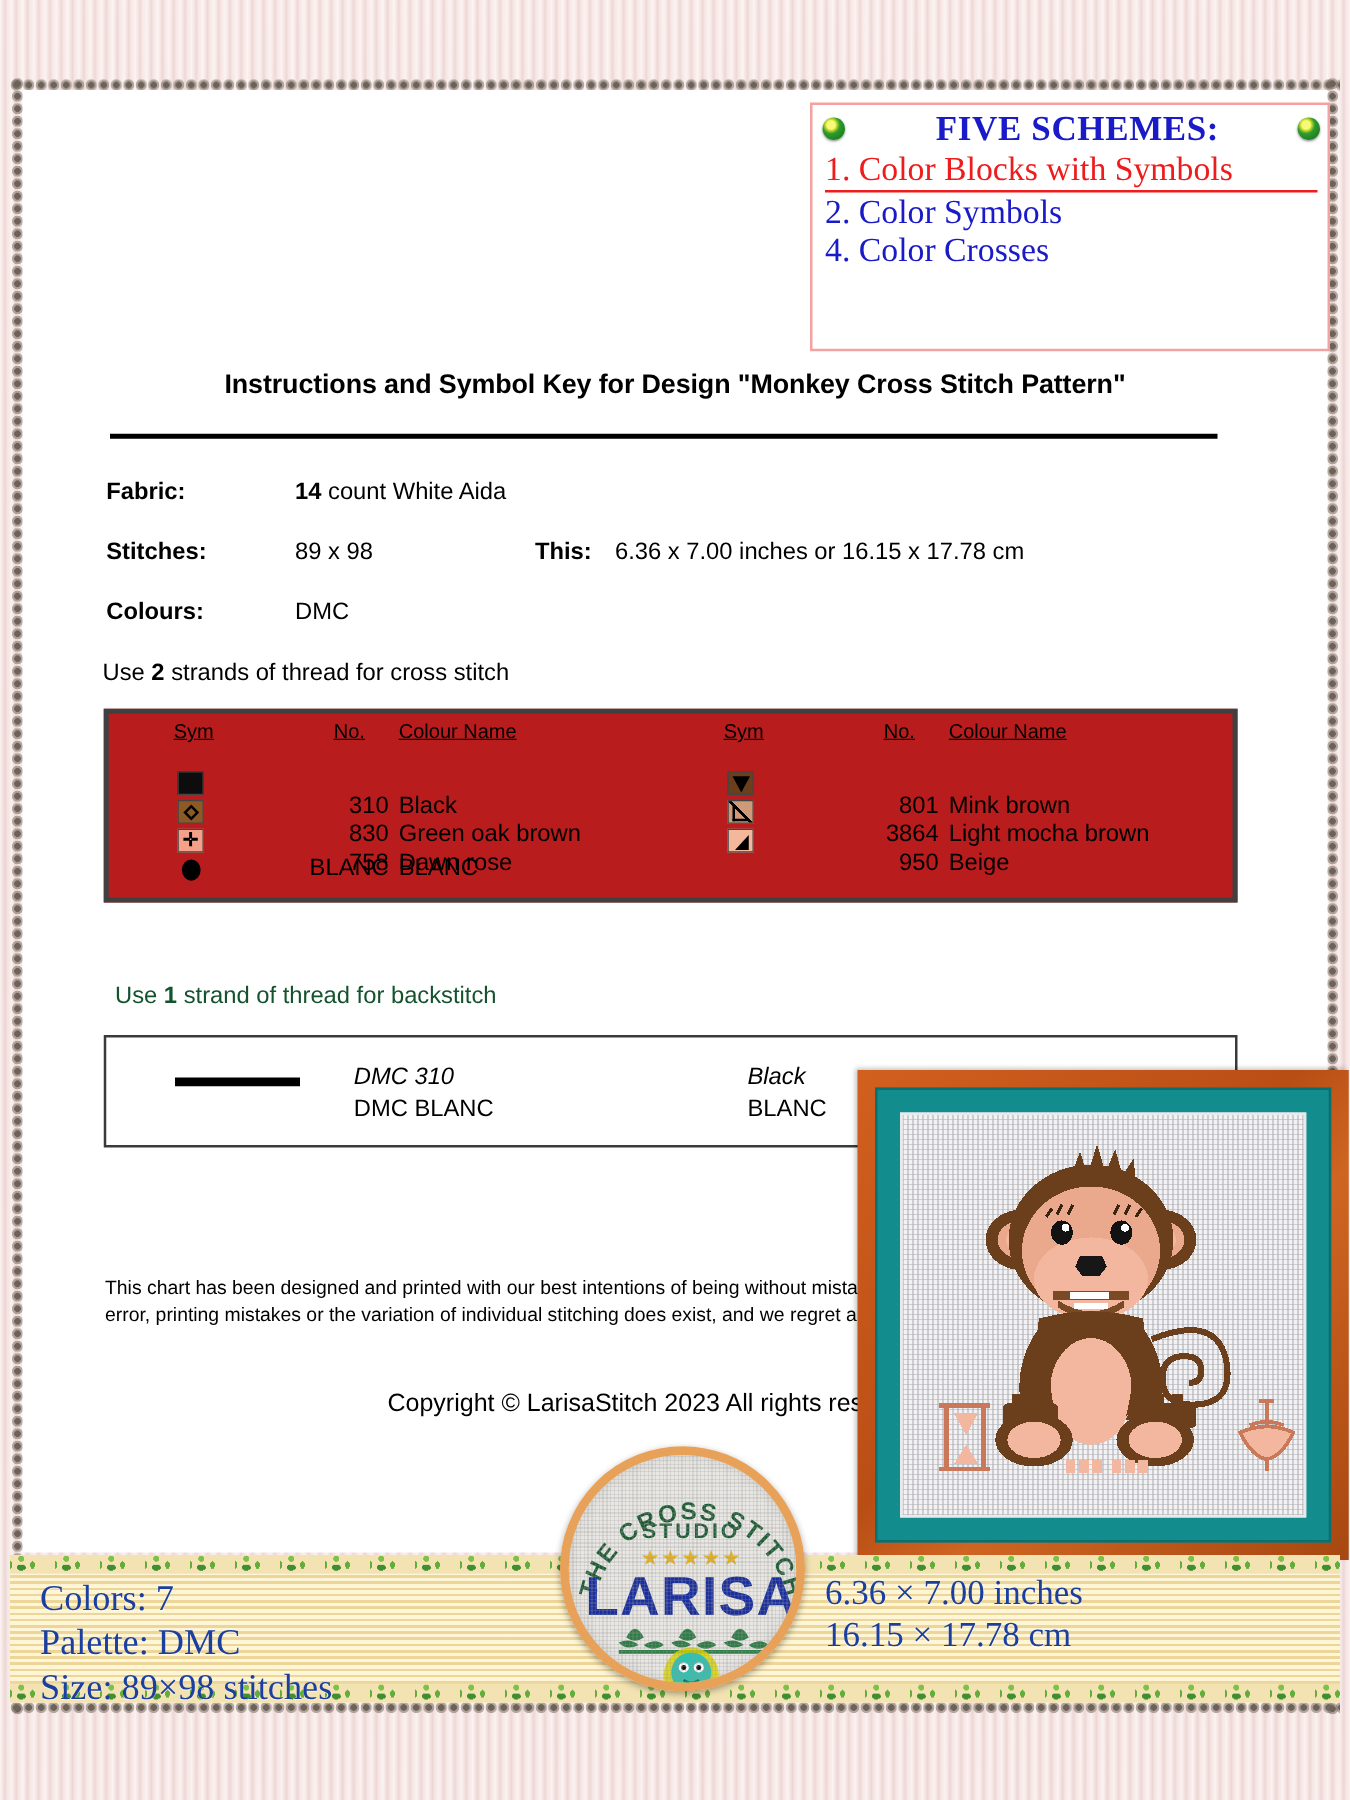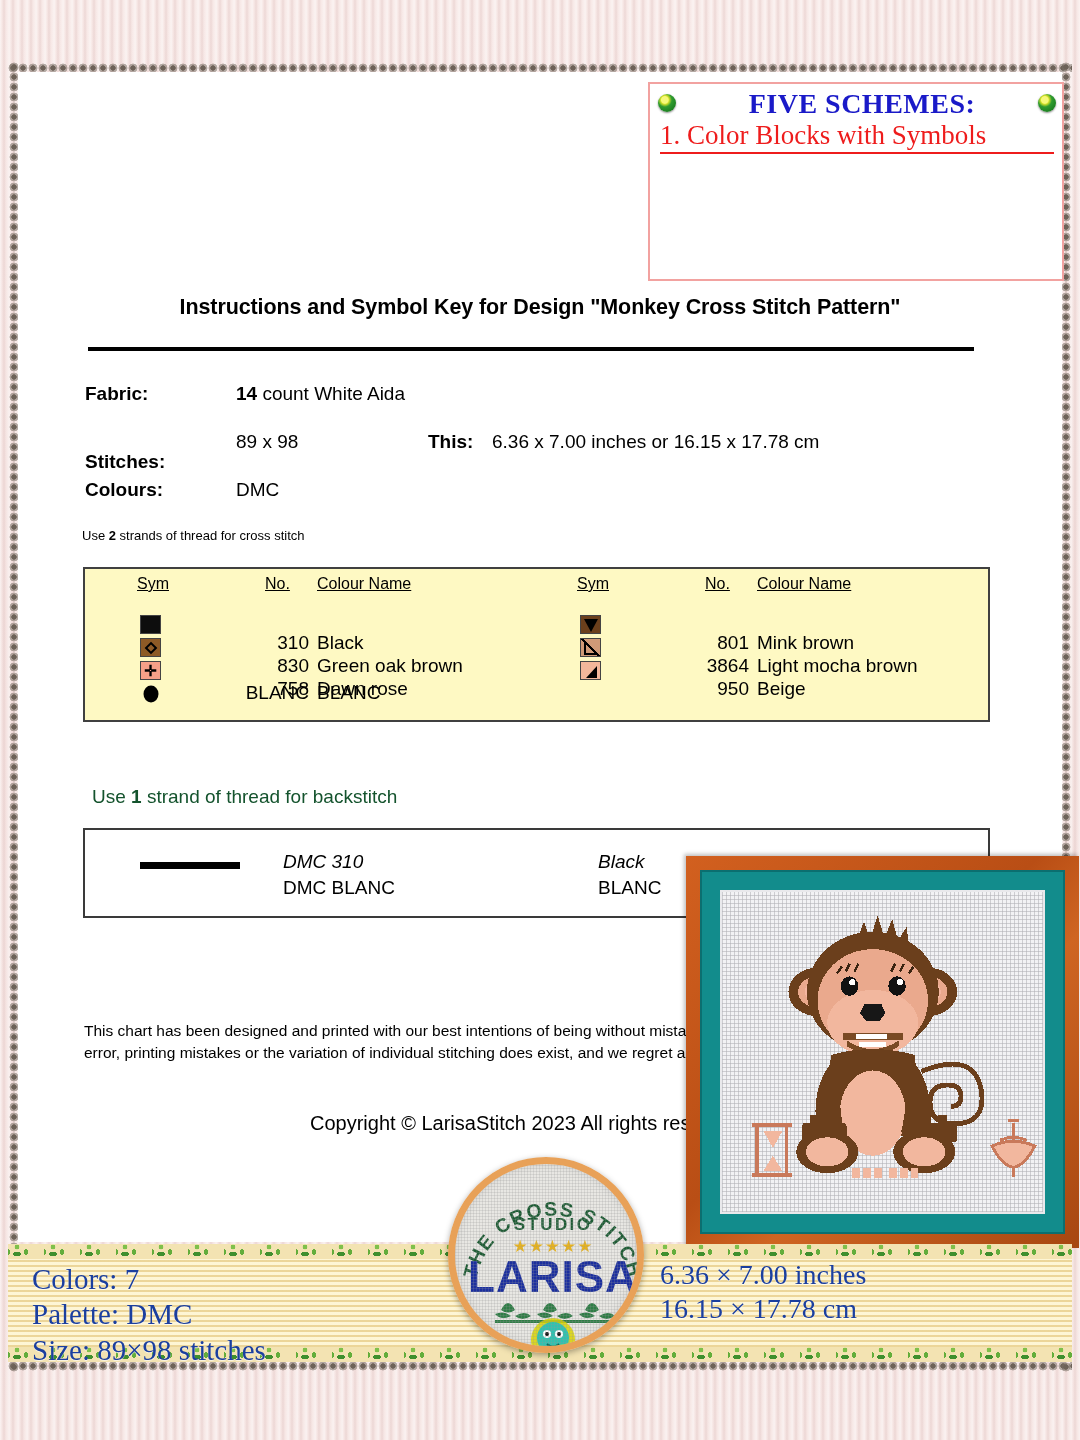--- a/index.html
+++ b/index.html
@@ -113,41 +113,41 @@
     position: absolute;
     left: 88px; top: 347px;
     width: 886px; height: 4px;
     background: #000;
   }
 
   
   .spec { position: absolute; font-size: 19px; color: #000; white-space: nowrap; }
   .spec .lbl { font-weight: bold; }
   .spec-fabric  { left: 85px; top: 383px; }
-  .spec-stitches{ left: 85px; top: 431px; margin-top: 20px; }
+  .spec-stitches{ left: 85px; top: 431px; }
   .spec-colours { left: 85px; top: 479px; }
   .val-fabric  { position: absolute; left: 236px; top: 383px; font-size: 19px; }
   .val-stitch  { position: absolute; left: 236px; top: 431px; font-size: 19px; }
   .val-colours { position: absolute; left: 236px; top: 479px; font-size: 19px; }
   .size-lbl { position: absolute; left: 428px; top: 431px; font-size: 19px; font-weight: bold; }
   .size-val { position: absolute; left: 492px; top: 431px; font-size: 19px; }
 
   .strands-note {
     position: absolute; left: 82px; top: 528px;
-    font-size: 13px; color: #000;
+    font-size: 19px; color: #000;
   }
   .strands-note b { font-weight: bold; }
 
   
   .key-box {
     position: absolute;
     left: 83px; top: 567px;
     width: 907px; height: 155px;
-    border: 2px solid #404040;
-    background: #fef9c3;
+    border: 4px solid #404040;
+    background: #b91c1c;
   }
   .key-col { position: absolute; top: 0; }
   .key-col-a { left: 0; width: 450px; }
   .key-col-b { left: 440px; width: 465px; }
   .kh {
     position: absolute; top: 6px;
     font-size: 16px; color: #000;
     text-decoration: underline;
   }
   .kh-sym  { left: 52px; }
@@ -307,20 +307,22 @@
   <div class="zz zz-v zz-right"></div>
 </div>
 
 <div class="sheet"></div>
 
 <div class="schemes">
   <span class="bullet bullet-l"></span>
   <span class="bullet bullet-r"></span>
   <div class="schemes-title">FIVE SCHEMES:</div>
   <div class="scheme-row hl">1. Color Blocks with Symbols</div>
+  <div class="scheme-row">2. Color Symbols</div>
+  <div class="scheme-row">4. Color Crosses</div>
 </div>
 
 <div class="doc-title">Instructions and Symbol Key for Design "Monkey Cross Stitch Pattern"</div>
 <div class="title-rule"></div>
 
 <div class="spec spec-fabric">
   <span class="lbl">Fabric:</span>
 </div>
 <div class="val-fabric">
   <b>14</b><span> count White Aida</span>

